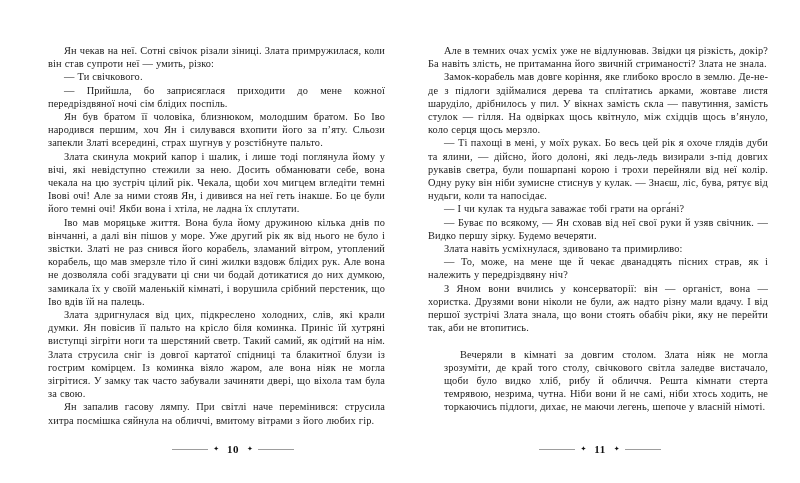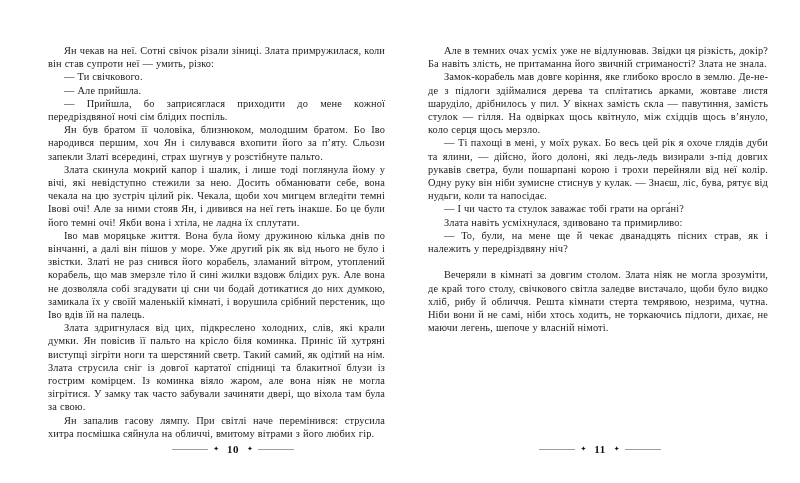--- a/index.html
+++ b/index.html
@@ -34,20 +34,21 @@
     padding: 0;
     font-size: 10.4px;
     line-height: 13.2px;
     text-align: justify;
     text-indent: 16px;
     letter-spacing: 0.1px;
     word-spacing: 0.3px;
   }
   .text-block p.break {
     margin-top: 13.2px;
+    margin-left: 16px;
   }
 
   .folio {
     position: absolute;
     bottom: 26px;
     left: 0;
     width: 100%;
     display: flex;
     align-items: center;
     justify-content: center;
@@ -78,21 +79,20 @@
 </style>
 </head>
 <body>
 
 <div class="spread">
 
   <section class="page page-left">
     <div class="text-block">
       <p>Ян чекав на неї. Сотні свічок різали зіниці. Злата примружилася, коли він став супроти неї — умить, різко:</p>
       <p>— Ти свічкового.</p>
-      <p>— Але прийшла.</p>
       <p>— Прийшла, бо заприсяглася приходити до мене кожної передріздвяної ночі сім блідих поспіль.</p>
       <p>Ян був братом її чоловіка, близнюком, молодшим братом. Бо Іво народився першим, хоч Ян і силувався вхопити його за п’яту. Сльози запекли Златі всередині, страх шугнув у розстібнуте пальто.</p>
       <p>Злата скинула мокрий капор і шалик, і лише тоді поглянула йому у вічі, які невідступно стежили за нею. Досить обманювати себе, вона чекала на цю зустріч цілий рік. Чекала, щоби хоч мигцем вгледіти темні Івові очі! Але за ними стояв Ян, і дивився на неї геть інакше. Бо це були його темні очі! Якби вона і хтіла, не ладна їх сплутати.</p>
       <p>Іво мав моряцьке життя. Вона була йому дружиною кілька днів по вінчанні, а далі він пішов у море. Уже другий рік як від нього не було і звістки. Златі не раз снився його корабель, зламаний вітром, утоплений корабель, що мав змерзле тіло й сині жилки вздовж блідих рук. Але вона не дозволяла собі згадувати ці сни чи бодай дотикатися до них думкою, замикала їх у своїй маленькій кімнаті, і ворушила срібний перстеник, що Іво вдів їй на палець.</p>
       <p>Злата здригнулася від цих, підкреслено холодних, слів, які крали думки. Ян повісив її пальто на крісло біля коминка. Приніс їй хутряні виступці зігріти ноги та шерстяний светр. Такий самий, як одітий на нім. Злата струсила сніг із довгої картатої спідниці та блакитної блузи із гострим комірцем. Із коминка віяло жаром, але вона ніяк не могла зігрітися. У замку так часто забували зачиняти двері, що віхола там була за свою.</p>
       <p>Ян запалив гасову лямпу. При світлі наче перемінився: струсила хитра посмішка сяйнула на обличчі, вмитому вітрами з його любих гір.</p>
     </div>
     <footer class="folio">
       <span class="rule"></span>
       <span class="star">✦</span>
@@ -100,23 +100,25 @@
       <span class="star">✦</span>
       <span class="rule"></span>
     </footer>
   </section>
 
   <section class="page page-right">
     <div class="text-block">
       <p>Але в темних очах усміх уже не відлунював. Звідки ця різкість, докір? Ба навіть злість, не притаманна його звичній стриманості? Злата не знала.</p>
       <p>Замок-корабель мав довге коріння, яке глибоко вросло в землю. Де-не-де з підлоги здіймалися дерева та сплітатись арками, жовтаве листя шаруділо, дрібнилось у пил. У вікнах замість скла — павутиння, замість стулок — гілля. На одвірках щось квітнуло, між східців щось в’януло, коло серця щось мерзло.</p>
       <p>— Ті пахощі в мені, у моїх руках. Бо весь цей рік я охоче глядів дуби та ялини, — дійсно, його долоні, які ледь-ледь визирали з-під довгих рукавів светра, були пошарпані корою і трохи перейняли від неї колір. Одну руку він ніби зумисне стиснув у кулак. — Знаєш, ліс, бува, рятує від нудьги, коли та напосідає.</p>
-      <p>— І чи часто та стулок заважає тобі грати на орга́ні?</p>
+      <p>— І чи кулак та нудьга заважає тобі грати на орга́ні?</p>
+      <p>— Буває по всякому, — Ян сховав від неї свої руки й узяв свічник. — Видко першу зірку. Будемо вечеряти.</p>
       <p>Злата навіть усміхнулася, здивовано та примирливо:</p>
-      <p>— То, були, на мене ще й чекає дванадцять пісних страв, як і належить у передріздвяну ніч?</p>
+      <p>— То, може, на мене ще й чекає дванадцять пісних страв, як і належить у передріздвяну ніч?</p>
+      <p>З Яном вони вчились у консерваторії: він — органіст, вона — хористка. Друзями вони ніколи не були, аж надто різну мали вдачу. І від першої зустрічі Злата знала, що вони стоять обабіч ріки, яку не перейти так, аби не втопитись.</p>
       <p class="break">Вечеряли в кімнаті за довгим столом. Злата ніяк не могла зрозуміти, де край того столу, свічкового світла заледве вистачало, щоби було видко хліб, рибу й обличчя. Решта кімнати стерта темрявою, незрима, чутна. Ніби вони й не самі, ніби хтось ходить, не торкаючись підлоги, дихає, не маючи легень, шепоче у власній німоті.</p>
     </div>
     <footer class="folio">
       <span class="rule"></span>
       <span class="star">✦</span>
       <span class="num">11</span>
       <span class="star">✦</span>
       <span class="rule"></span>
     </footer>
   </section>

